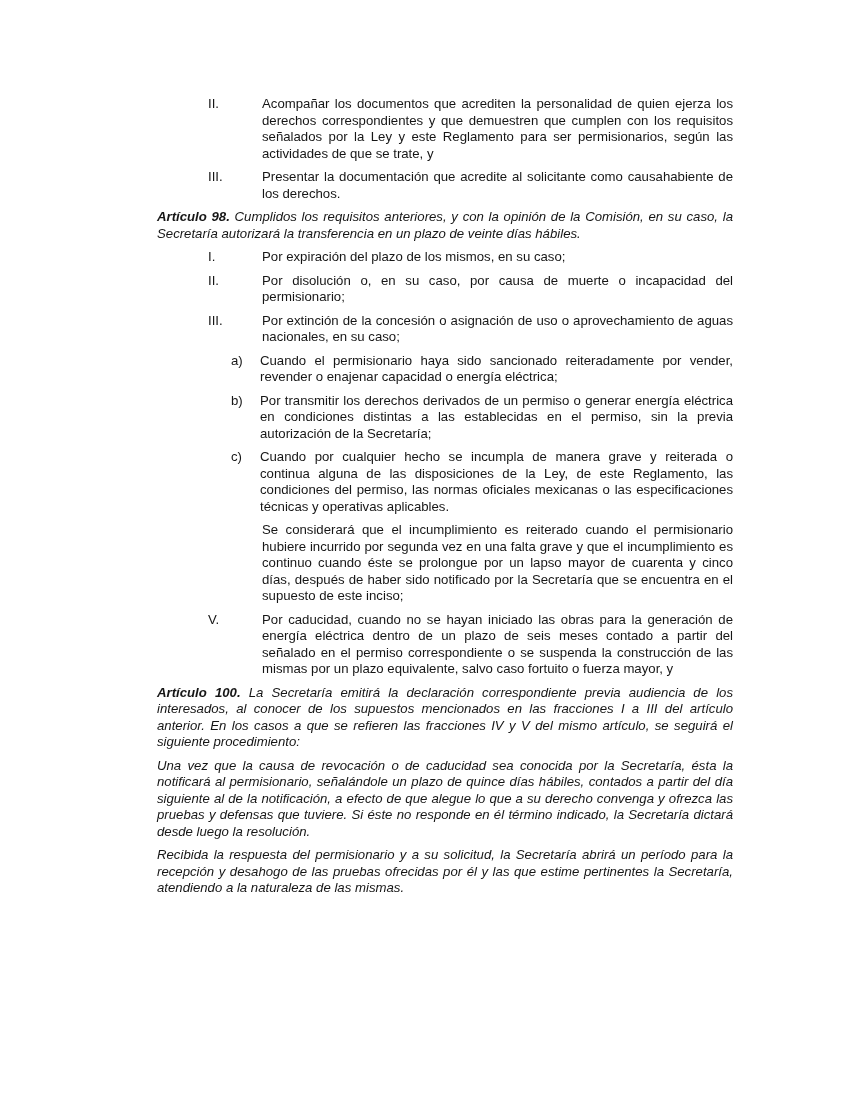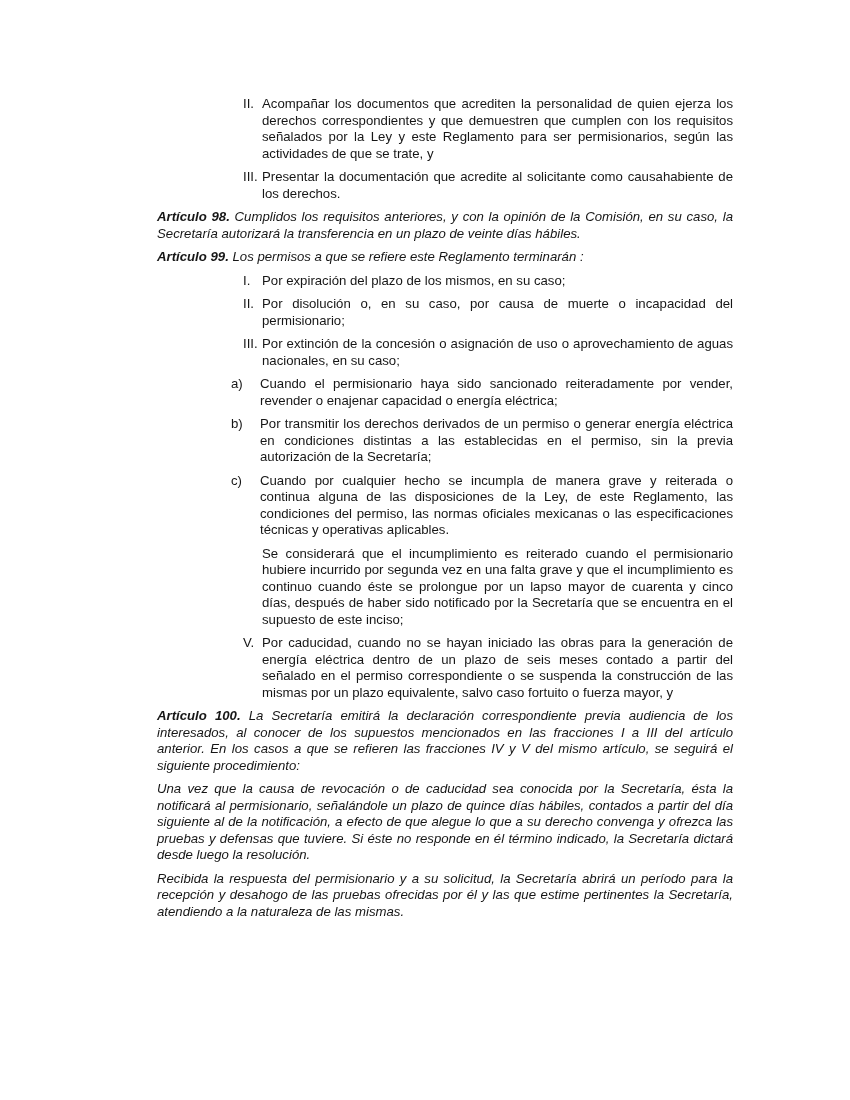--- a/index.html
+++ b/index.html
@@ -26,35 +26,34 @@
   }
   .para {
     margin: 0 0 7px 0;
   }
   
   .article, .paragraph { margin-left: 0; font-style: italic; }
   .article-label { font-weight: bold; }
   
   .list-item { position: relative; box-sizing: border-box; }
   .list-item.roman { margin-left: 51px; padding-left: 54px; }
-  .list-item.roman > .marker { position: absolute; left: 0; top: 0; margin-left: 35px; }
+  .list-item.roman > .marker { position: absolute; left: 0; top: 0; }
   
   .list-item.alpha { margin-left: 74px; padding-left: 29px; }
   .list-item.alpha > .marker { position: absolute; left: 0; top: 0; }
   
   .hanging { margin-left: 105px; }
 </style>
 </head>
 <body>
 
 <main class="doc">
     <div class="para list-item roman"><span class="marker">II.</span><span>Acompañar los documentos que acrediten la personalidad de quien ejerza los derechos correspondientes y que demuestren que cumplen con los requisitos señalados por la Ley y este Reglamento para ser permisionarios, según las actividades de que se trate, y</span></div>
     <div class="para list-item roman"><span class="marker">III.</span><span>Presentar la documentación que acredite al solicitante como causahabiente de los derechos.</span></div>
     <div class="para article"><span class="article-label">Artículo 98.</span> <span>Cumplidos los requisitos anteriores, y con la opinión de la Comisión, en su caso, la Secretaría autorizará la transferencia en un plazo de veinte días hábiles.</span></div>
-    <div class="para article"><span class="article-label">Artículo 99.</span> <span>Los permisos a que se refiere este Reglamento terminarán :</span></div>
     <div class="para list-item roman"><span class="marker">I.</span><span>Por expiración del plazo de los mismos, en su caso;</span></div>
     <div class="para list-item roman"><span class="marker">II.</span><span>Por disolución o, en su caso, por causa de muerte o incapacidad del permisionario;</span></div>
     <div class="para list-item roman"><span class="marker">III.</span><span>Por extinción de la concesión o asignación de uso o aprovechamiento de aguas nacionales, en su caso;</span></div>
     <div class="para list-item alpha"><span class="marker">a)</span><span>Cuando el permisionario haya sido sancionado reiteradamente por vender, revender o enajenar capacidad o energía eléctrica;</span></div>
     <div class="para list-item alpha"><span class="marker">b)</span><span>Por transmitir los derechos derivados de un permiso o generar energía eléctrica en condiciones distintas a las establecidas en el permiso, sin la previa autorización de la Secretaría;</span></div>
     <div class="para list-item alpha"><span class="marker">c)</span><span>Cuando por cualquier hecho se incumpla de manera grave y reiterada o continua alguna de las disposiciones de la Ley, de este Reglamento, las condiciones del permiso, las normas oficiales mexicanas o las especificaciones técnicas y operativas aplicables.</span></div>
     <div class="para hanging"><span>Se considerará que el incumplimiento es reiterado cuando el permisionario hubiere incurrido por segunda vez en una falta grave y que el incumplimiento es continuo cuando éste se prolongue por un lapso mayor de cuarenta y cinco días, después de haber sido notificado por la Secretaría que se encuentra en el supuesto de este inciso;</span></div>
     <div class="para list-item roman"><span class="marker">V.</span><span>Por caducidad, cuando no se hayan iniciado las obras para la generación de energía eléctrica dentro de un plazo de seis meses contado a partir del señalado en el permiso correspondiente o se suspenda la construcción de las mismas por un plazo equivalente, salvo caso fortuito o fuerza mayor, y</span></div>
     <div class="para article"><span class="article-label">Artículo 100.</span> <span>La Secretaría emitirá la declaración correspondiente previa audiencia de los interesados, al conocer de los supuestos mencionados en las fracciones I a III del artículo anterior. En los casos a que se refieren las fracciones IV y V del mismo artículo, se seguirá el siguiente procedimiento:</span></div>
     <div class="para paragraph"><span>Una vez que la causa de revocación o de caducidad sea conocida por la Secretaría, ésta la notificará al permisionario, señalándole un plazo de quince días hábiles, contados a partir del día siguiente al de la notificación, a efecto de que alegue lo que a su derecho convenga y ofrezca las pruebas y defensas que tuviere. Si éste no responde en él término indicado, la Secretaría dictará desde luego la resolución.</span></div>

